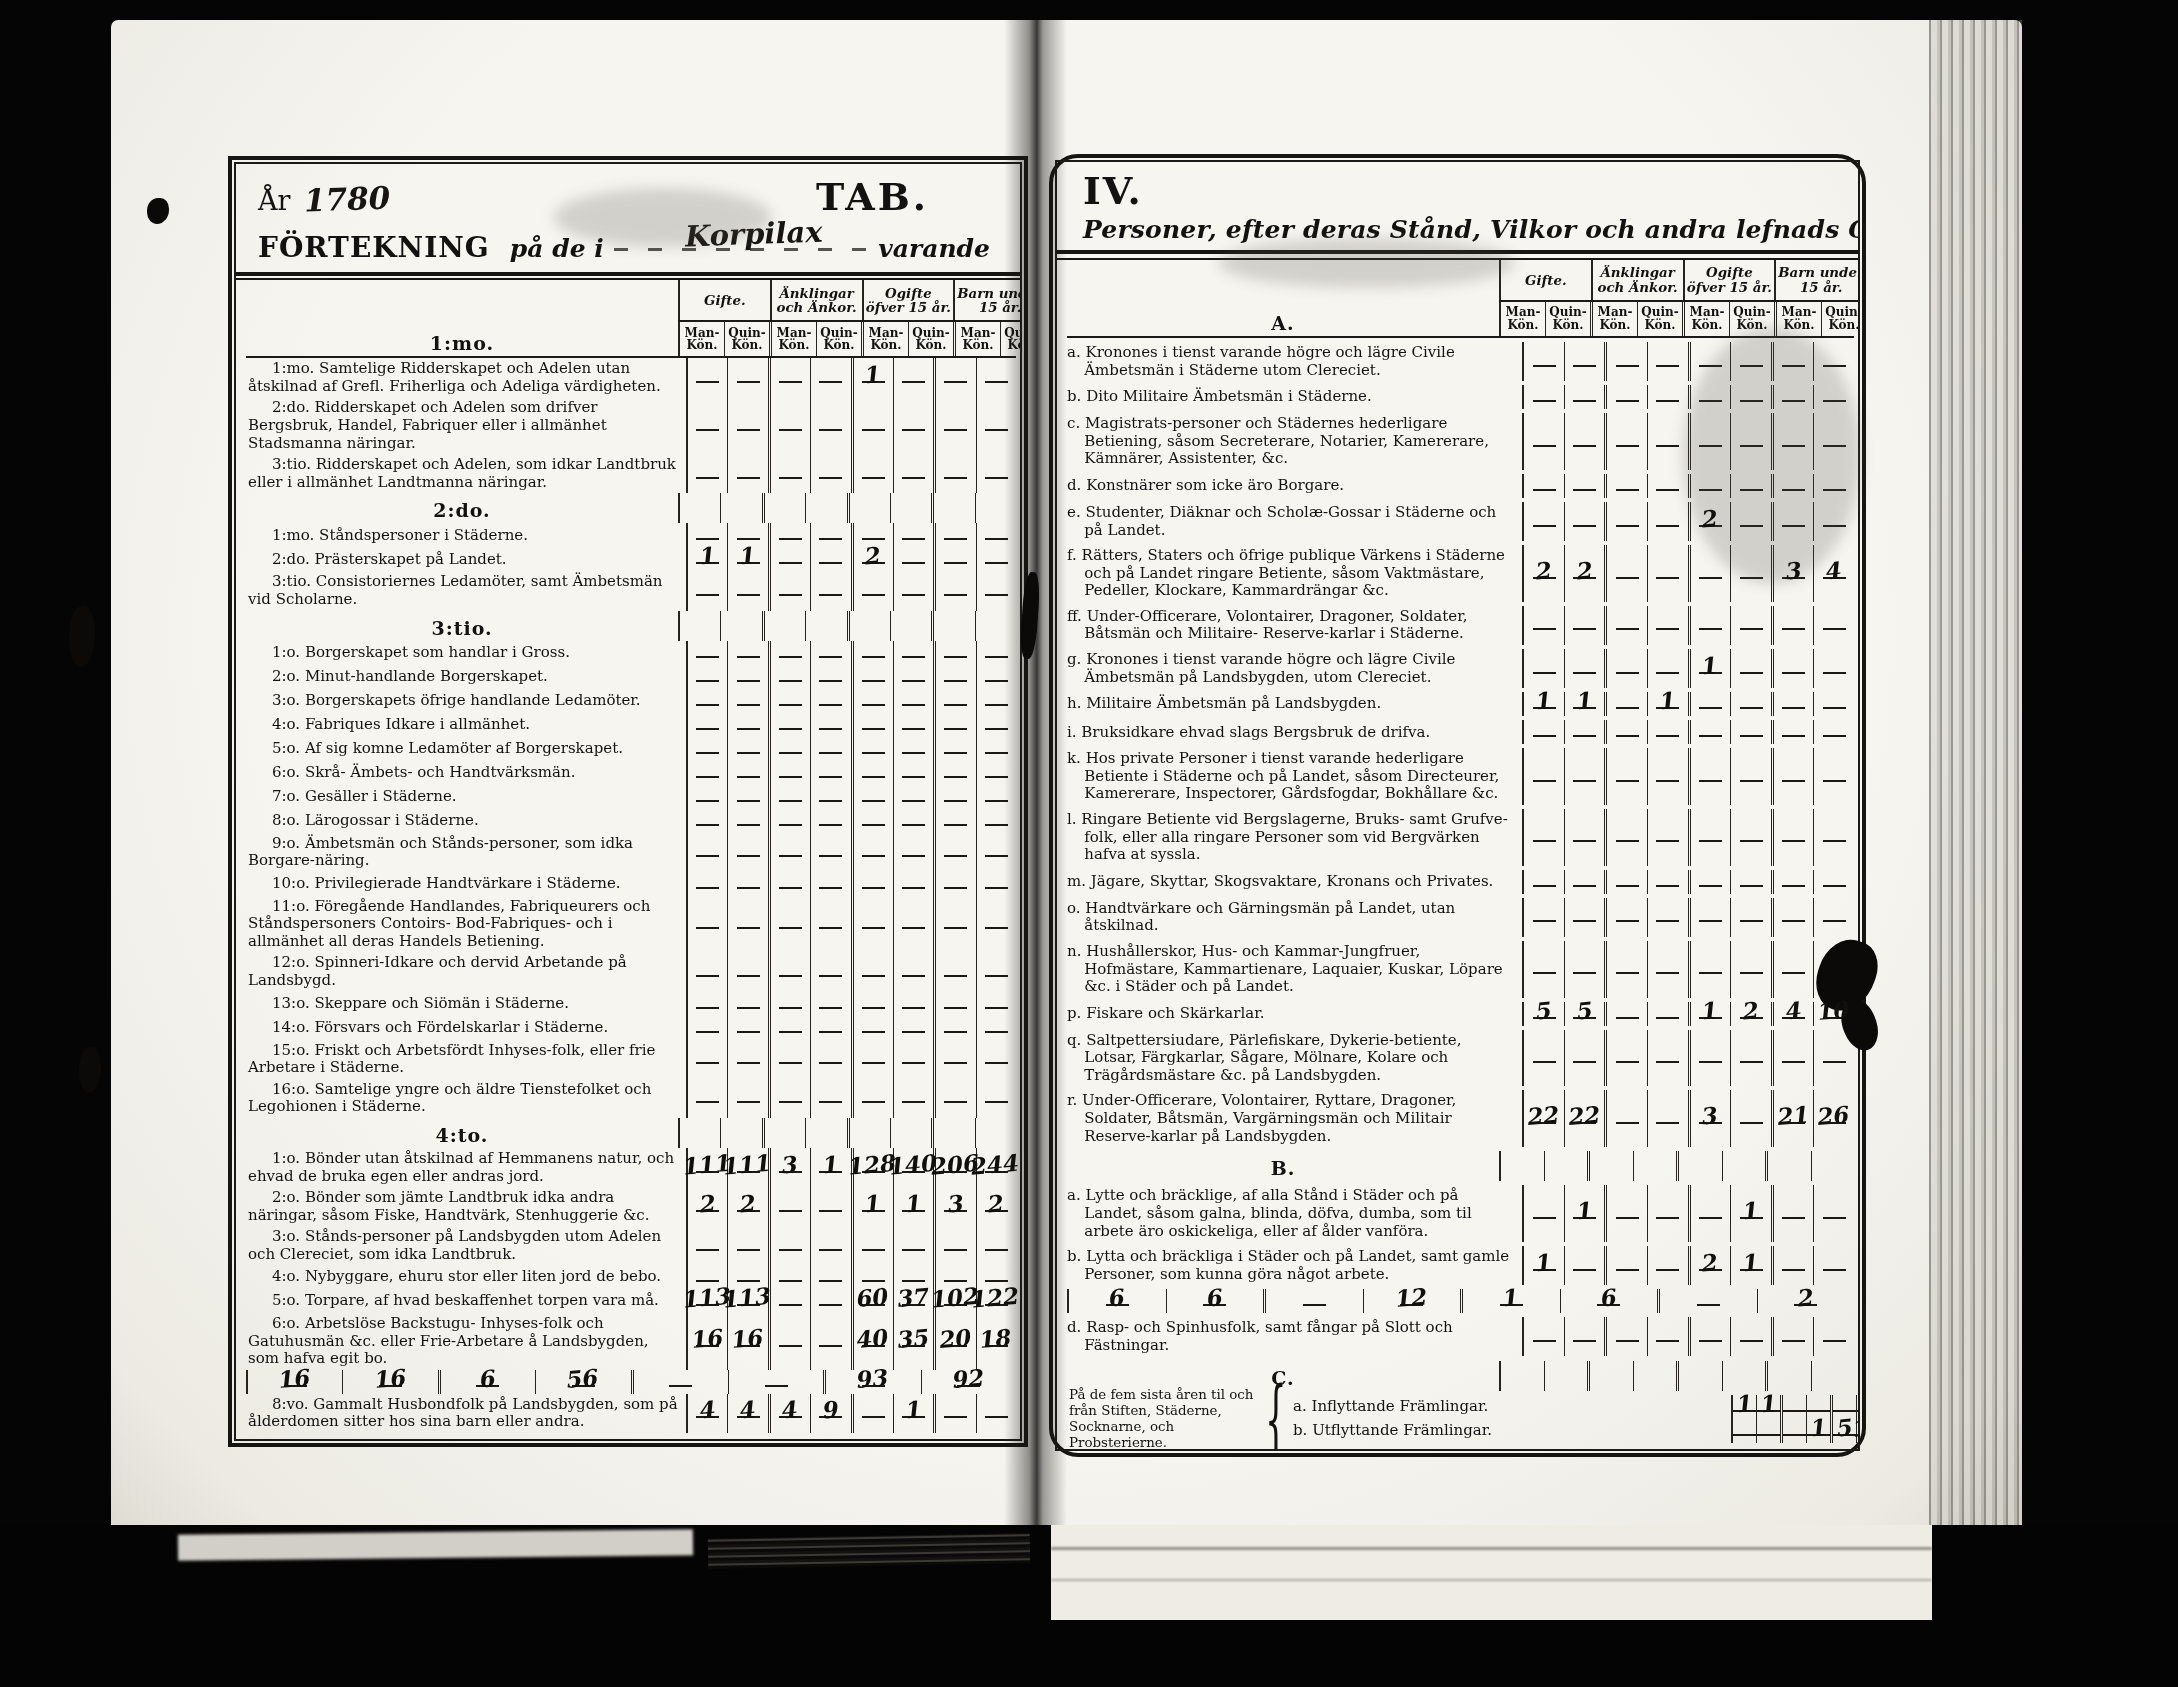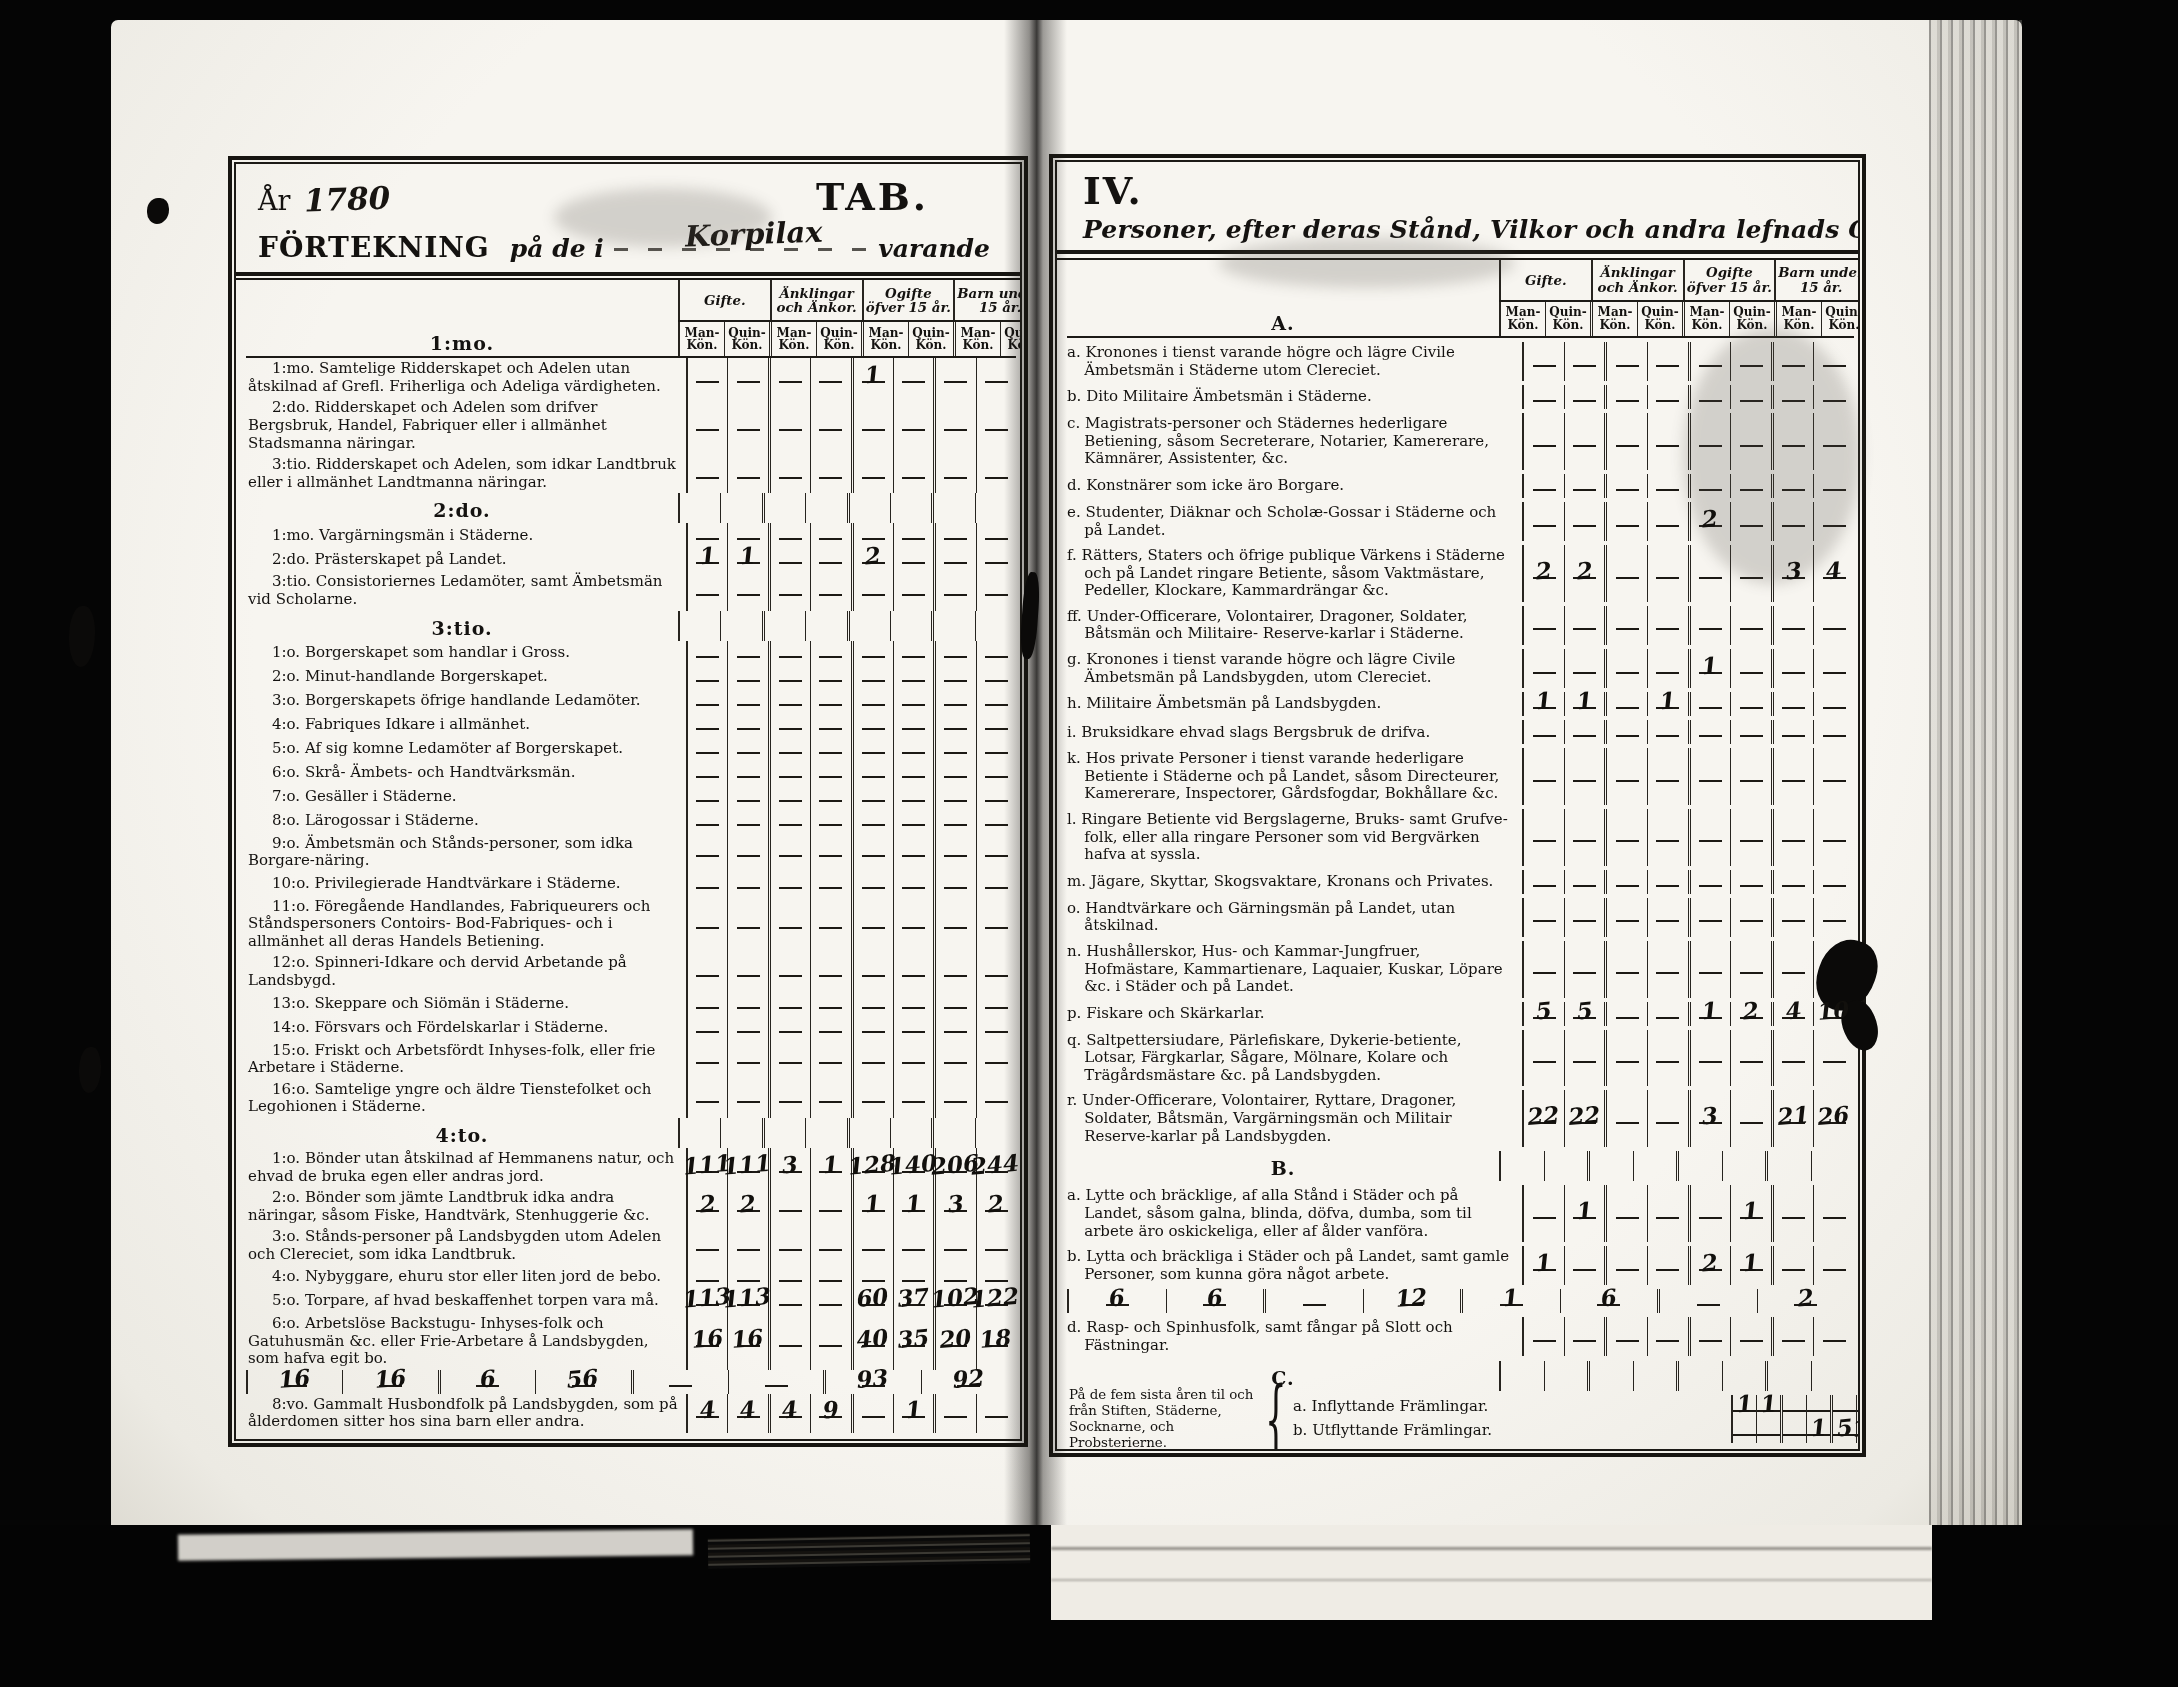--- a/index.html
+++ b/index.html
@@ -27,21 +27,21 @@
   .bot-paper-right{position:absolute;left:1051px;top:1525px;width:881px;height:95px;background:#efece5;}
   .bot-paper-right .l1{position:absolute;left:0;top:22px;width:100%;height:3px;background:rgba(60,55,50,.5);filter:blur(1px);}
   .bot-paper-right .l2{position:absolute;left:0;top:54px;width:100%;height:2px;background:rgba(60,55,50,.35);filter:blur(1px);}
   .blob{position:absolute;background:#0b0a09;border-radius:50% 40% 55% 45%;}
   .smear{position:absolute;background:#55514a;filter:blur(7px);opacity:.22;border-radius:50%;}
   
   .page{position:absolute;border:4px solid #171511;background:transparent;}
   .page-inner{border:2px solid #1c1a16;margin:2px;height:calc(100% - 8px);overflow:hidden;
               display:flex;flex-direction:column;justify-content:flex-end;}
   #left-page{left:228px;top:156px;width:792px;height:1283px;}
-  #right-page{left:1049px;top:154px;width:809px;height:1295px;}
+  #right-page{left:1049px;top:154px;width:809px;height:1295px;border-radius:29px;}
   
   .lp-head{padding:10px 22px 4px 22px;}
   .lp-line1{display:flex;align-items:baseline;}
   .yr-label{font-size:27px;}
   .hw{font-style:italic;font-weight:600;color:#181512;}
   .yr-value{font-size:31px;margin-left:14px;transform:rotate(-2deg);}
   .tab-label{margin-left:auto;margin-right:69px;font-size:38px;font-weight:700;letter-spacing:3px;}
   .lp-line2{display:flex;align-items:baseline;margin-top:4px;white-space:nowrap;}
   .fortekning{font-size:28px;font-weight:700;letter-spacing:1px;}
   .padei{font-size:25px;font-style:italic;font-weight:600;margin-left:20px;}
@@ -250,21 +250,21 @@
             </div>
             <div class="cell grp">
               <span class="dash" style="visibility: hidden;"></span>
             </div>
             <div class="cell">
               <span class="dash" style="visibility: hidden;"></span>
             </div>
           </div>
         </div>
         <div class="row">
-          <div class="lbl">1:mo. Vargärningsmän i Städerne.</div>
+          <div class="lbl">1:mo. Ståndspersoner i Städerne.</div>
           <div class="cells">
             <div class="cell first">
               <span class="dash"></span>
             </div>
             <div class="cell">
               <span class="dash"></span>
             </div>
             <div class="cell grp">
               <span class="dash"></span>
             </div>

